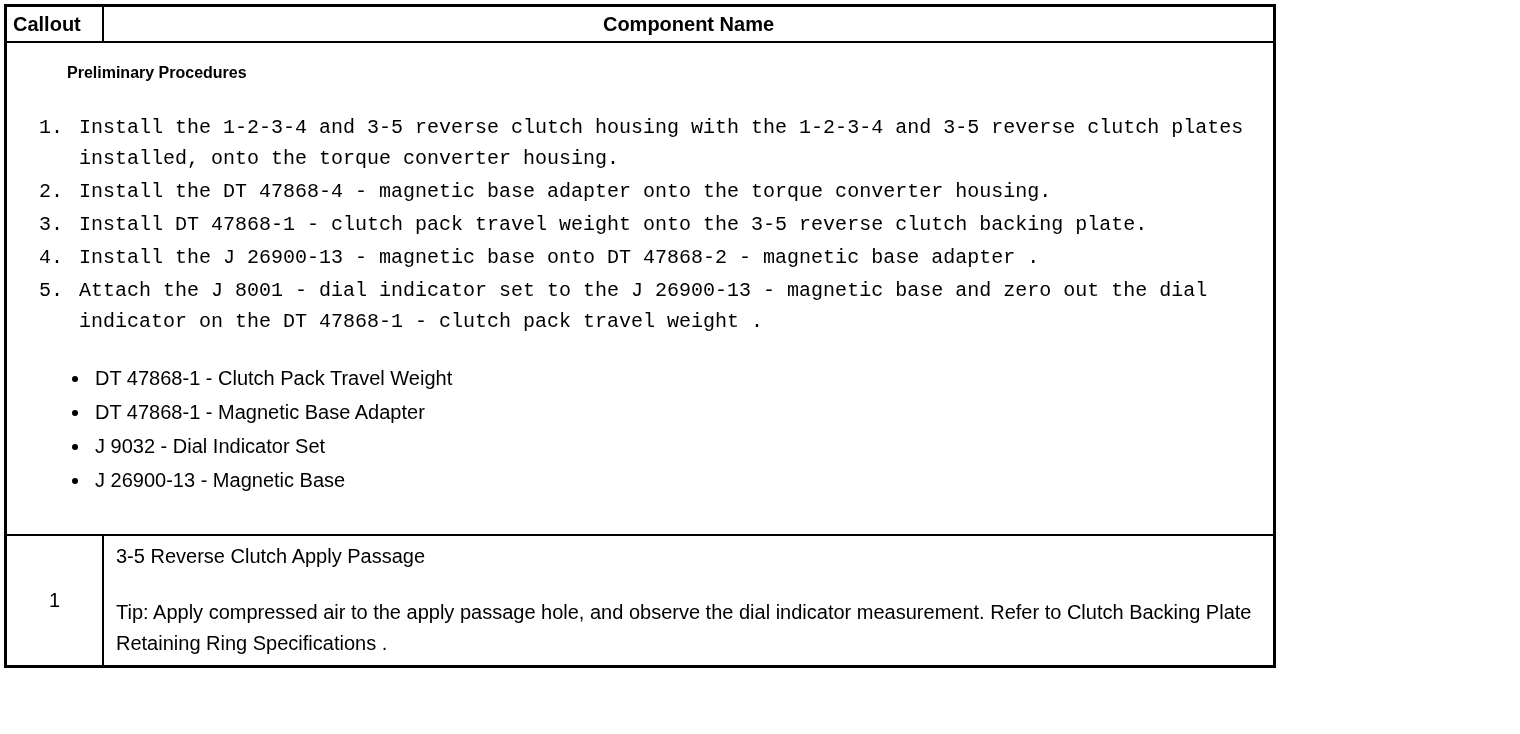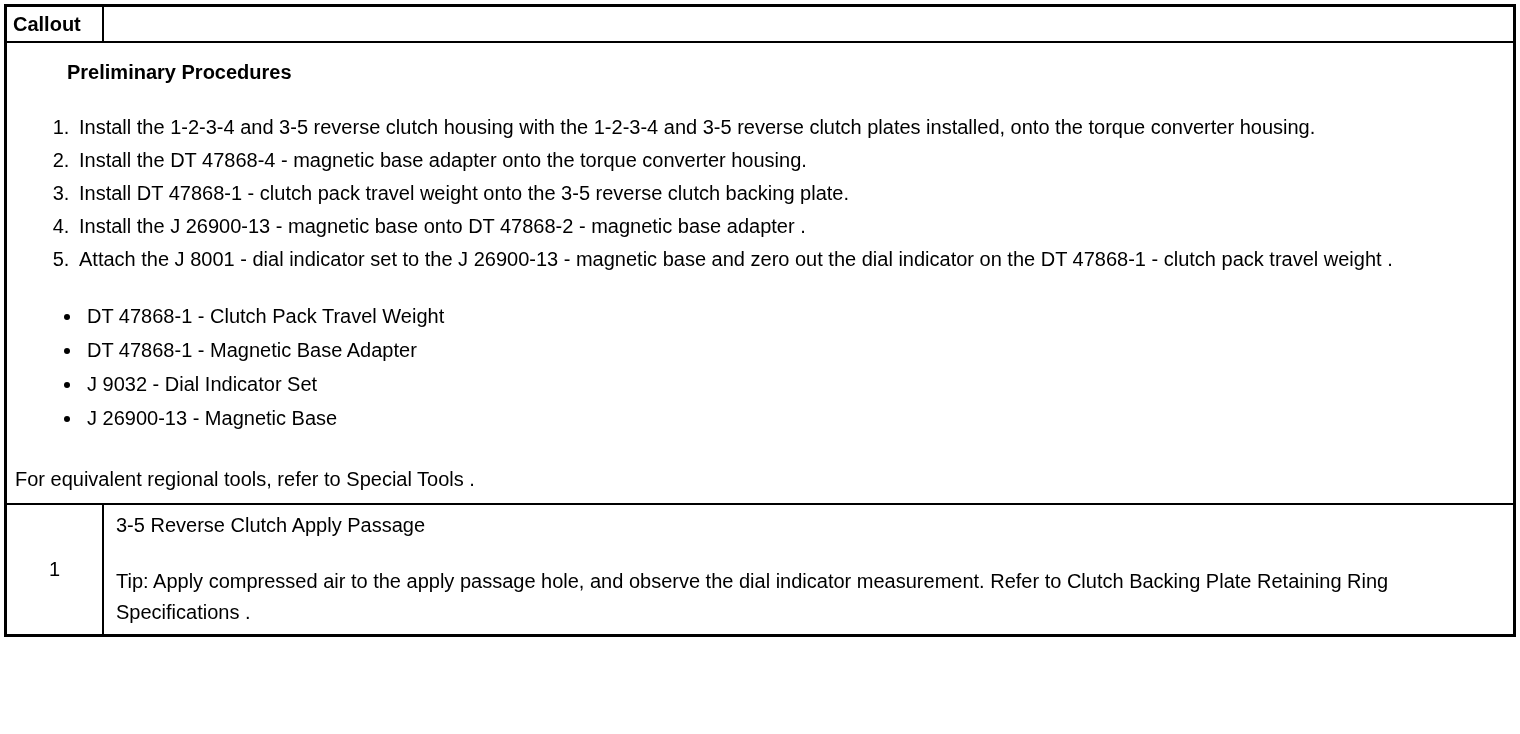--- a/index.html
+++ b/index.html
@@ -4,21 +4,21 @@
 <style>
   html, body {
     margin: 0;
     padding: 0;
     background: #ffffff;
     font-family: "Liberation Sans", sans-serif;
     color: #000000;
   }
   .sheet {
     box-sizing: border-box;
-    width: 1512px;
+    width: 1272px;
     margin: 4px;
     border: 3px solid #000000;
     background: #ffffff;
     font-size: 20px;
     line-height: 31px;
   }
   
   .header-row {
     display: flex;
     border-bottom: 2px solid #000000;
@@ -36,42 +36,43 @@
   .header-name {
     flex: 1 1 auto;
     text-align: center;
   }
   
   .body-cell {
     padding: 12px 8px 8px 6px;
   }
   .section-heading {
     font-weight: bold;
-    font-size: 20px;
+    font-size: 16px;
     margin: 2px 0 24px 54px;
     line-height: 31px;
   }
   .section-heading.tools {
     margin-top: 0;
   }
   ol.steps {
     margin: 0 0 26px 0;
     padding: 0 0 0 62px;
+    font-family: Liberation Mono, monospace;
   }
   ol.steps li {
     margin: 0 0 2px 0;
     padding-left: 4px;
   }
   ul.tools-list {
     margin: 0 0 30px 0;
     padding: 0 0 0 62px;
     list-style-type: disc;
   }
   ul.tools-list li {
-    margin: 0 0 3px 8px;
+    margin: 0 0 3px 16px;
     padding-left: 4px;
   }
   .footnote {
     margin: 0;
     padding-left: 2px;
   }
   
   .data-row {
     display: flex;
     border-top: 2px solid #000000;
@@ -96,20 +97,21 @@
     font-weight: normal;
   }
 </style>
 </head>
 <body>
 
 <div class="sheet">
 
   <div class="header-row">
     <div class="callout-col header-cell">Callout</div>
+    <div class="header-cell header-name">Component Name</div>
   </div>
 
   <div class="body-cell">
 
     <div class="section-heading">Preliminary Procedures</div>
 
     <ol class="steps">
       <li>Install the 1-2-3-4 and 3-5 reverse clutch housing with the 1-2-3-4 and 3-5 reverse clutch plates installed, onto the torque converter housing.</li>
       <li>Install the DT 47868-4 - magnetic base adapter onto the torque converter housing.</li>
       <li>Install DT 47868-1 - clutch pack travel weight onto the 3-5 reverse clutch backing plate.</li>
@@ -118,21 +120,20 @@
     </ol>
 
 
     <ul class="tools-list">
       <li>DT 47868-1 - Clutch Pack Travel Weight</li>
       <li>DT 47868-1 - Magnetic Base Adapter</li>
       <li>J 9032 - Dial Indicator Set</li>
       <li>J 26900-13 - Magnetic Base</li>
     </ul>
 
-    <p class="footnote">For equivalent regional tools, refer to Special Tools .</p>
   </div>
 
   <div class="data-row">
     <div class="callout-col callout-cell">1</div>
     <div class="row-content">
       <p class="component-title">3-5 Reverse Clutch Apply Passage</p>
       <p class="tip-paragraph"><span class="tip-label">Tip:</span> <span>Apply compressed air to the apply passage hole, and observe the dial indicator measurement. Refer to Clutch Backing Plate Retaining Ring Specifications .</span></p>
     </div>
   </div>
 

